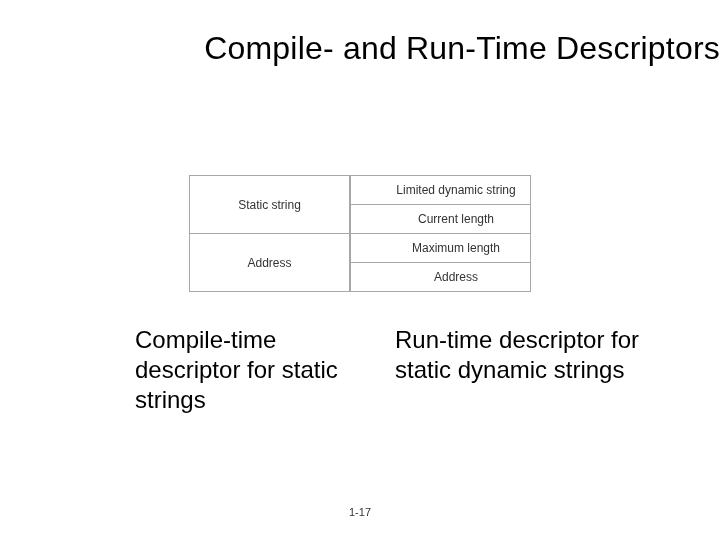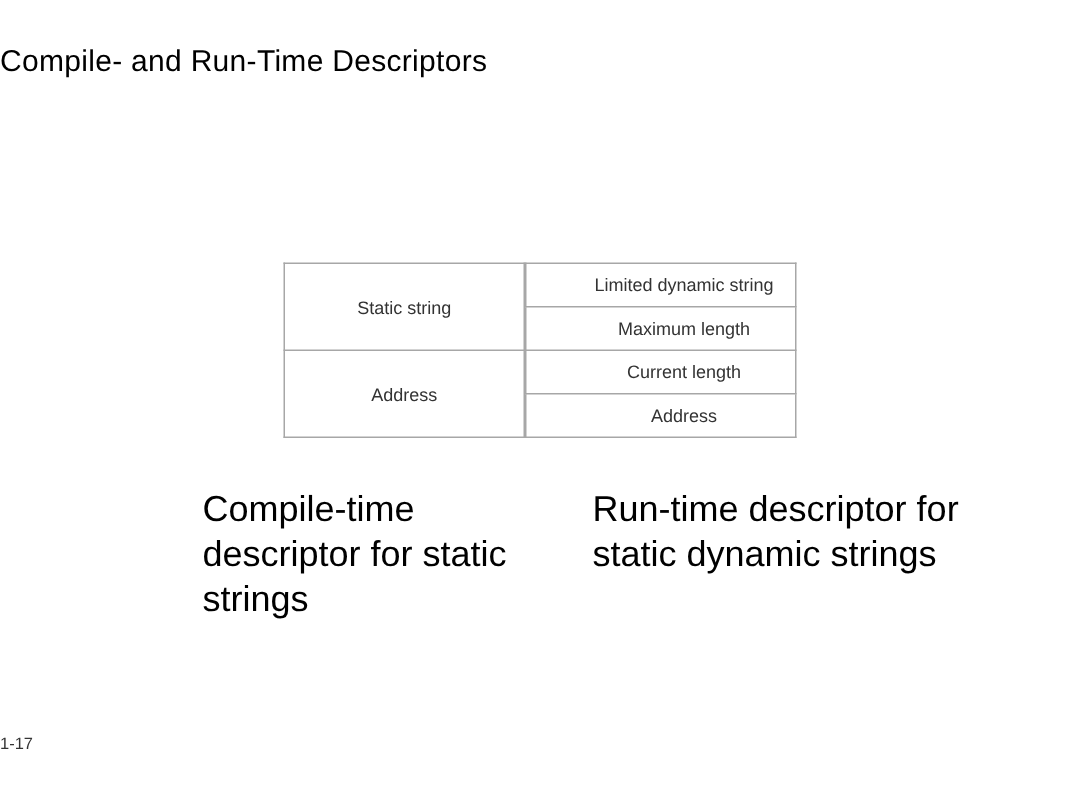--- a/index.html
+++ b/index.html
@@ -16,22 +16,22 @@
     position: relative;
     width: 720px;
     height: 540px;
     box-sizing: border-box;
   }
   .title {
     position: absolute;
     top: 30px;
     left: 0;
     width: 100%;
-    text-align: left;
-    font-size: 20px;
+    text-align: right;
+    font-size: 32px;
     font-weight: 400;
     letter-spacing: 0.2px;
   }
   .figures {
     position: absolute;
     top: 175px;
     left: 0;
     width: 100%;
     display: flex;
     justify-content: center;
@@ -70,23 +70,24 @@
     position: absolute;
     left: 395px;
     width: 250px;
     font-size: 24px;
     line-height: 1.25;
     font-weight: 400;
     font-family: "Trebuchet MS", "Segoe UI", Arial, sans-serif;
   }
   .pagenum {
     position: absolute;
-    bottom: 38px;
+    bottom: 22px;
     left: 0;
     width: 100%;
+    text-align: center;
     font-size: 11px;
     color: #333;
   }
 </style>
 </head>
 <body>
 
 <div class="slide">
 
   <div class="title">Compile- and Run-Time Descriptors</div>
@@ -103,24 +104,24 @@
           </tr>
     </tbody>
       </table>
 
     <table class="descriptor-box descriptor-right">
       <tbody>
           <tr>
             <td class="cell">Limited dynamic string</td>
           </tr>
       <tr>
-            <td class="cell">Maximum length</td>
+            <td class="cell">Current length</td>
           </tr>
       <tr>
-            <td class="cell">Current length</td>
+            <td class="cell">Maximum length</td>
           </tr>
       <tr>
             <td class="cell">Address</td>
           </tr>
     </tbody>
       </table>
 
   </div>
 
   <div class="captions">

